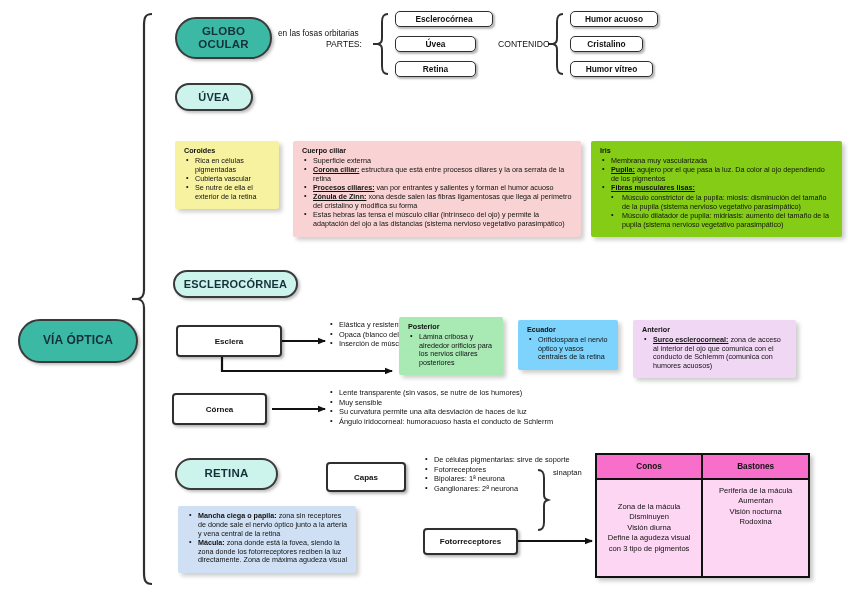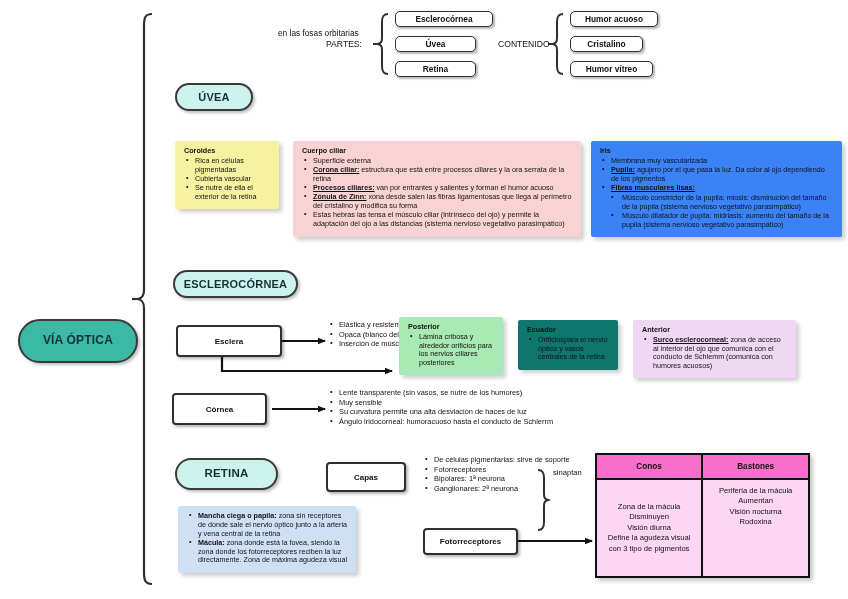--- a/index.html
+++ b/index.html
@@ -48,23 +48,23 @@
   .card ul{margin:0;padding-left:11px;list-style:none;}
   .card li{position:relative;padding-left:0;margin:0 0 .5px 0;}
   .card li::before{content:"\2022";position:absolute;left:-9px;top:-1px;}
   .card ul.sub{padding-left:22px;margin-top:1px;}
   .card ul.sub li::before{content:"\2022";left:-11px;}
   .u{text-decoration:underline;font-weight:bold;}
   .b{font-weight:bold;}
 
   .card-yellow{background:#f7f2a0;}
   .card-pink{background:#f9d3d3;}
-  .card-orange{background:#3b82f6;}
+  .card-orange{background:#84cc16;}
   .card-green{background:#a8e9b4;}
-  .card-periwinkle{background:#0f766e;}
+  .card-periwinkle{background:#7dd3fc;}
   .card-lilac{background:#f0d7f4;}
   .card-blue{background:#cfe0f5;}
 
   
   .bullets{line-height:1.30;}
   .bullets div{position:relative;padding-left:9px;}
   .bullets div::before{content:"\2022";position:absolute;left:0;top:-1px;}
 
   
   .lbl{position:absolute;white-space:nowrap;}
@@ -121,20 +121,23 @@
 
     <path d="M517,541 L592,541" stroke="#111" stroke-width="2.2" fill="none" marker-end="url(#ar)"></path>
 
     <path d="M585,541 L592,541" stroke="#111" stroke-width="2.2" fill="none"></path>
   </svg>
 
   <div class="abs pill pill-teal" style="left:18px;top:277px;width:120px;height:44px;font-size:12px;margin-top:42px;">
     <span>VÍA ÓPTICA</span>
   </div>
 
+  <div class="abs pill pill-teal" style="left:175px;top:17px;width:97px;height:42px;font-size:11.5px;">
+    <span>GLOBO OCULAR</span>
+  </div>
 
   <div class="lbl" style="left:278px;top:28px;font-size:8.3px;">en las fosas orbitarias</div>
   <div class="lbl" style="left:326px;top:39px;font-size:8.6px;font-weight:normal;">PARTES:</div>
 
   <div class="abs rect-thin" style="left:395px;top:11px;width:98px;height:16px;font-size:8.3px;">
     <span>Esclerocórnea</span>
   </div>
   <div class="abs rect-thin" style="left:395px;top:36px;width:81px;height:16px;font-size:8.3px;">
     <span>Úvea</span>
   </div>

